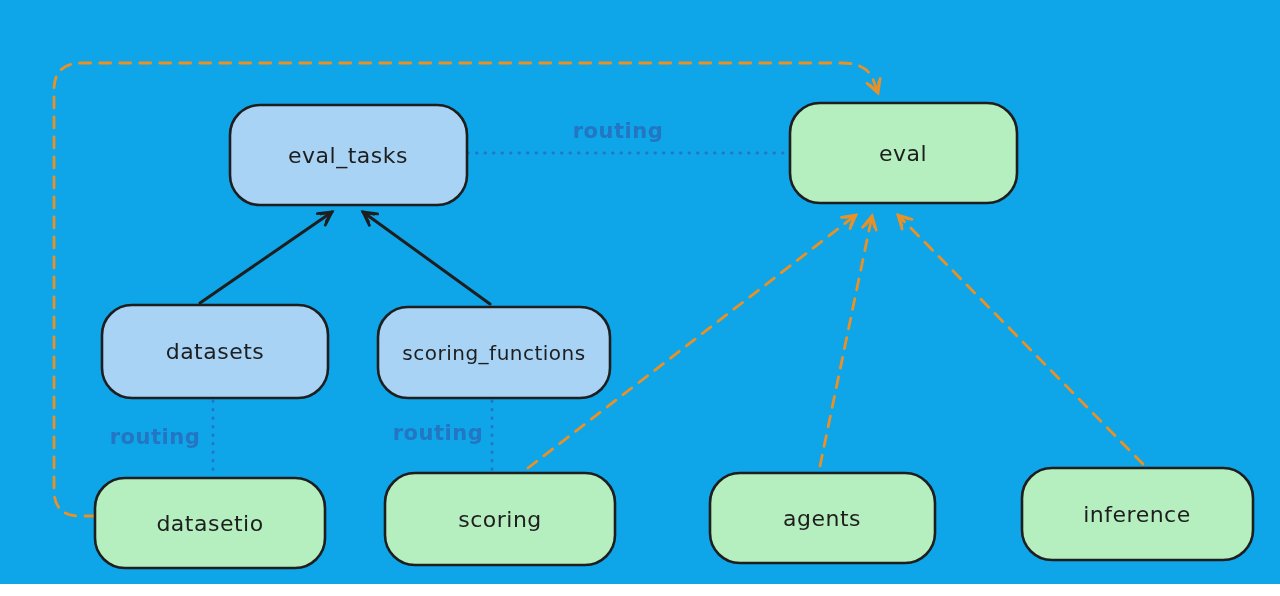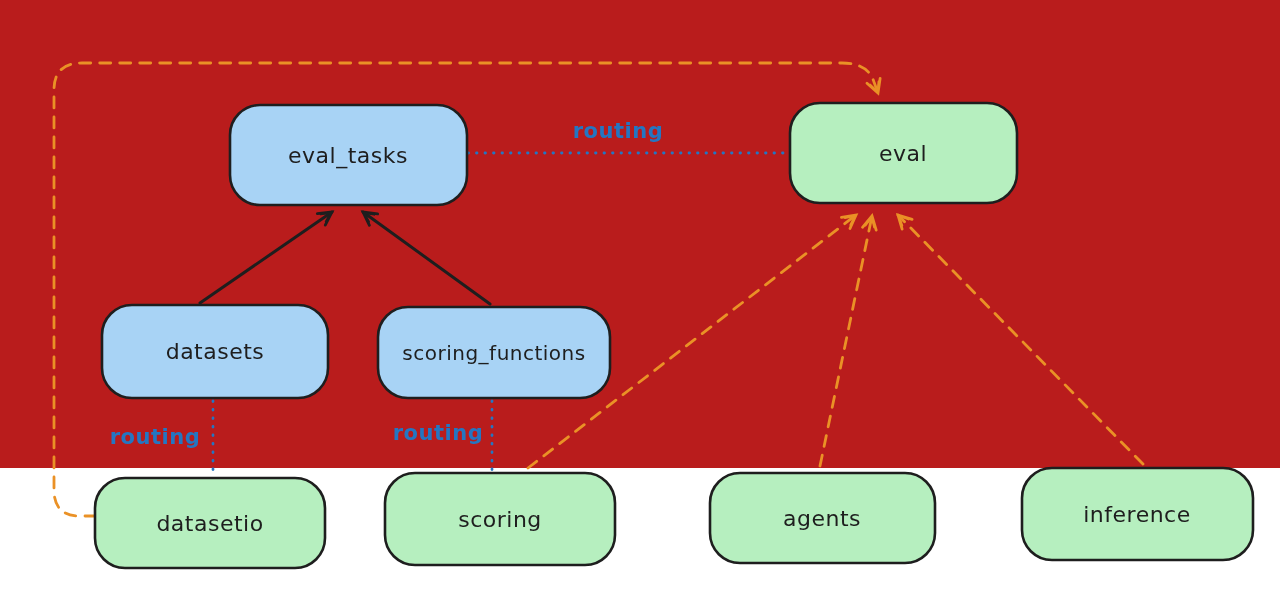--- a/index.html
+++ b/index.html
@@ -7,22 +7,22 @@
     padding: 0;
     background: #ffffff;
     width: 1280px;
     height: 596px;
     overflow: hidden;
     font-family: "DejaVu Sans", "Liberation Sans", sans-serif;
   }
   .stage {
     position: relative;
     width: 1280px;
-    height: 468px;
-    background: #b91c1c;
+    height: 584px;
+    background: #0ea5e9;
   }
   svg { display: block; }
   .node-rect {
     stroke: #1e1e1e;
     stroke-width: 2.6;
   }
   .node-blue  { fill: #a8d3f5; }
   .node-green { fill: #b6efbf; }
   .node-label {
     fill: #1e1e1e;

